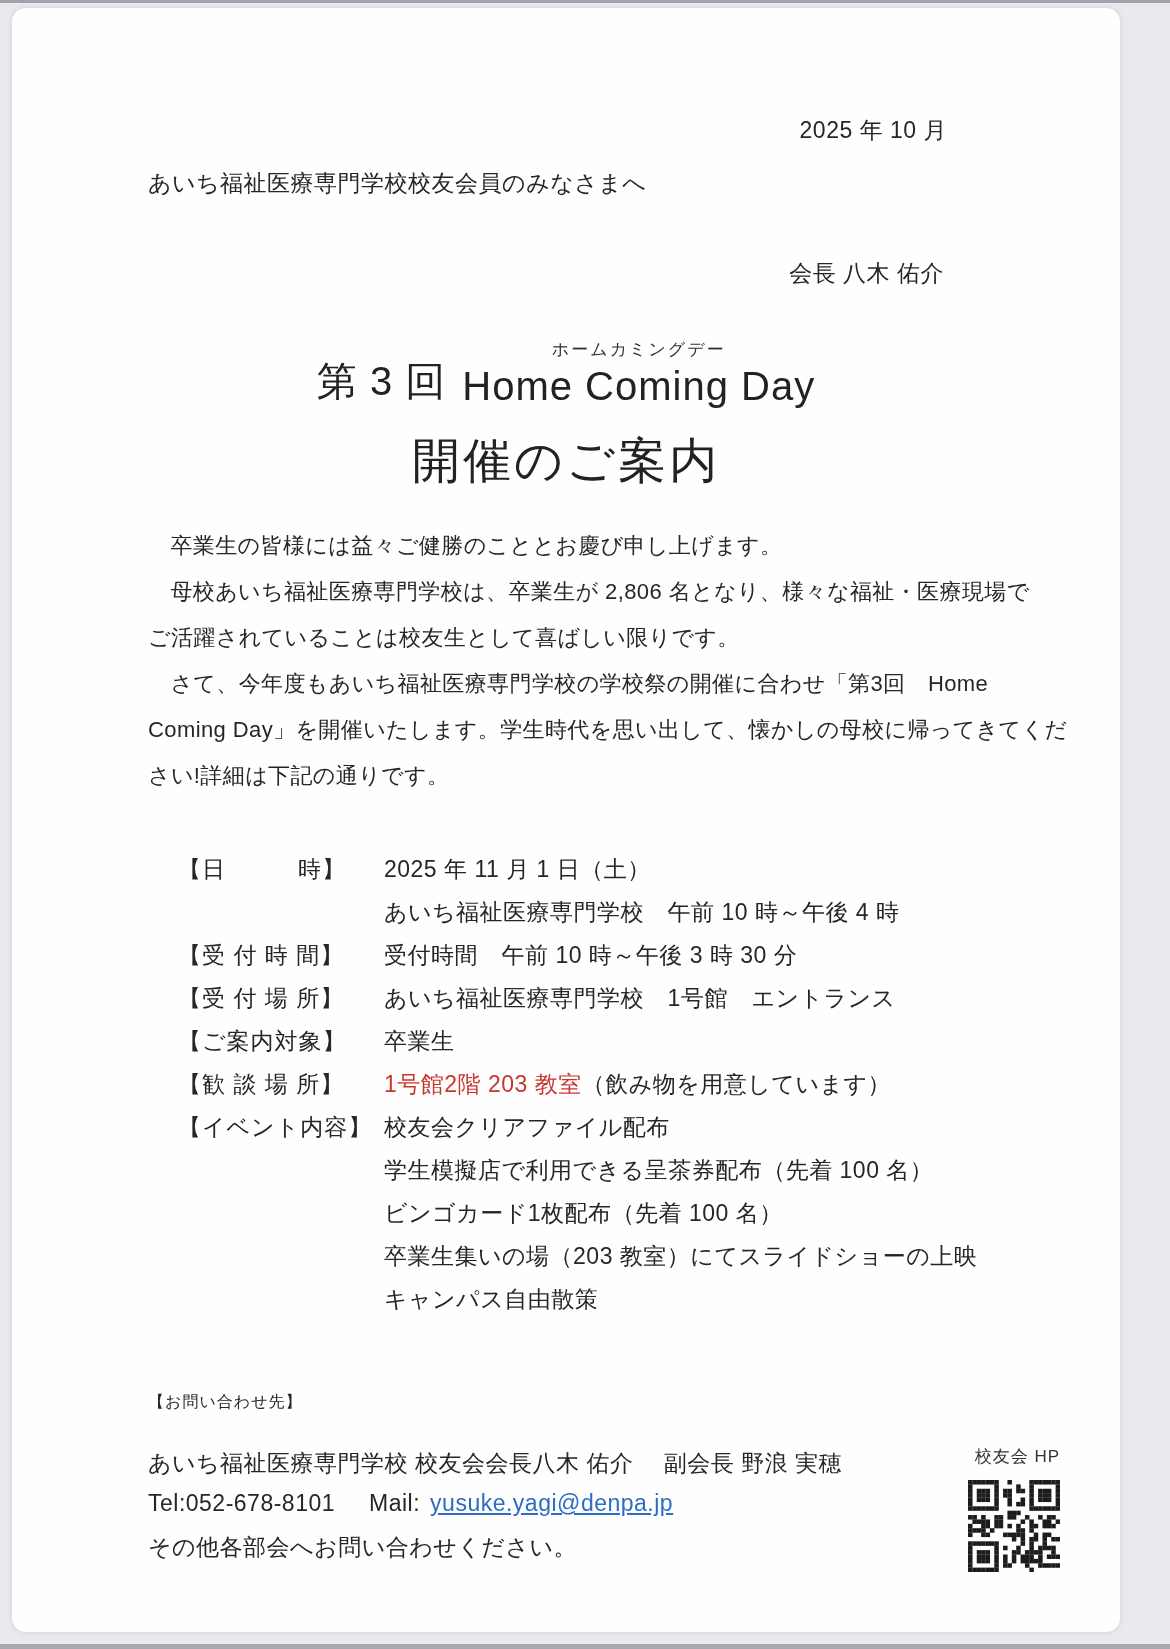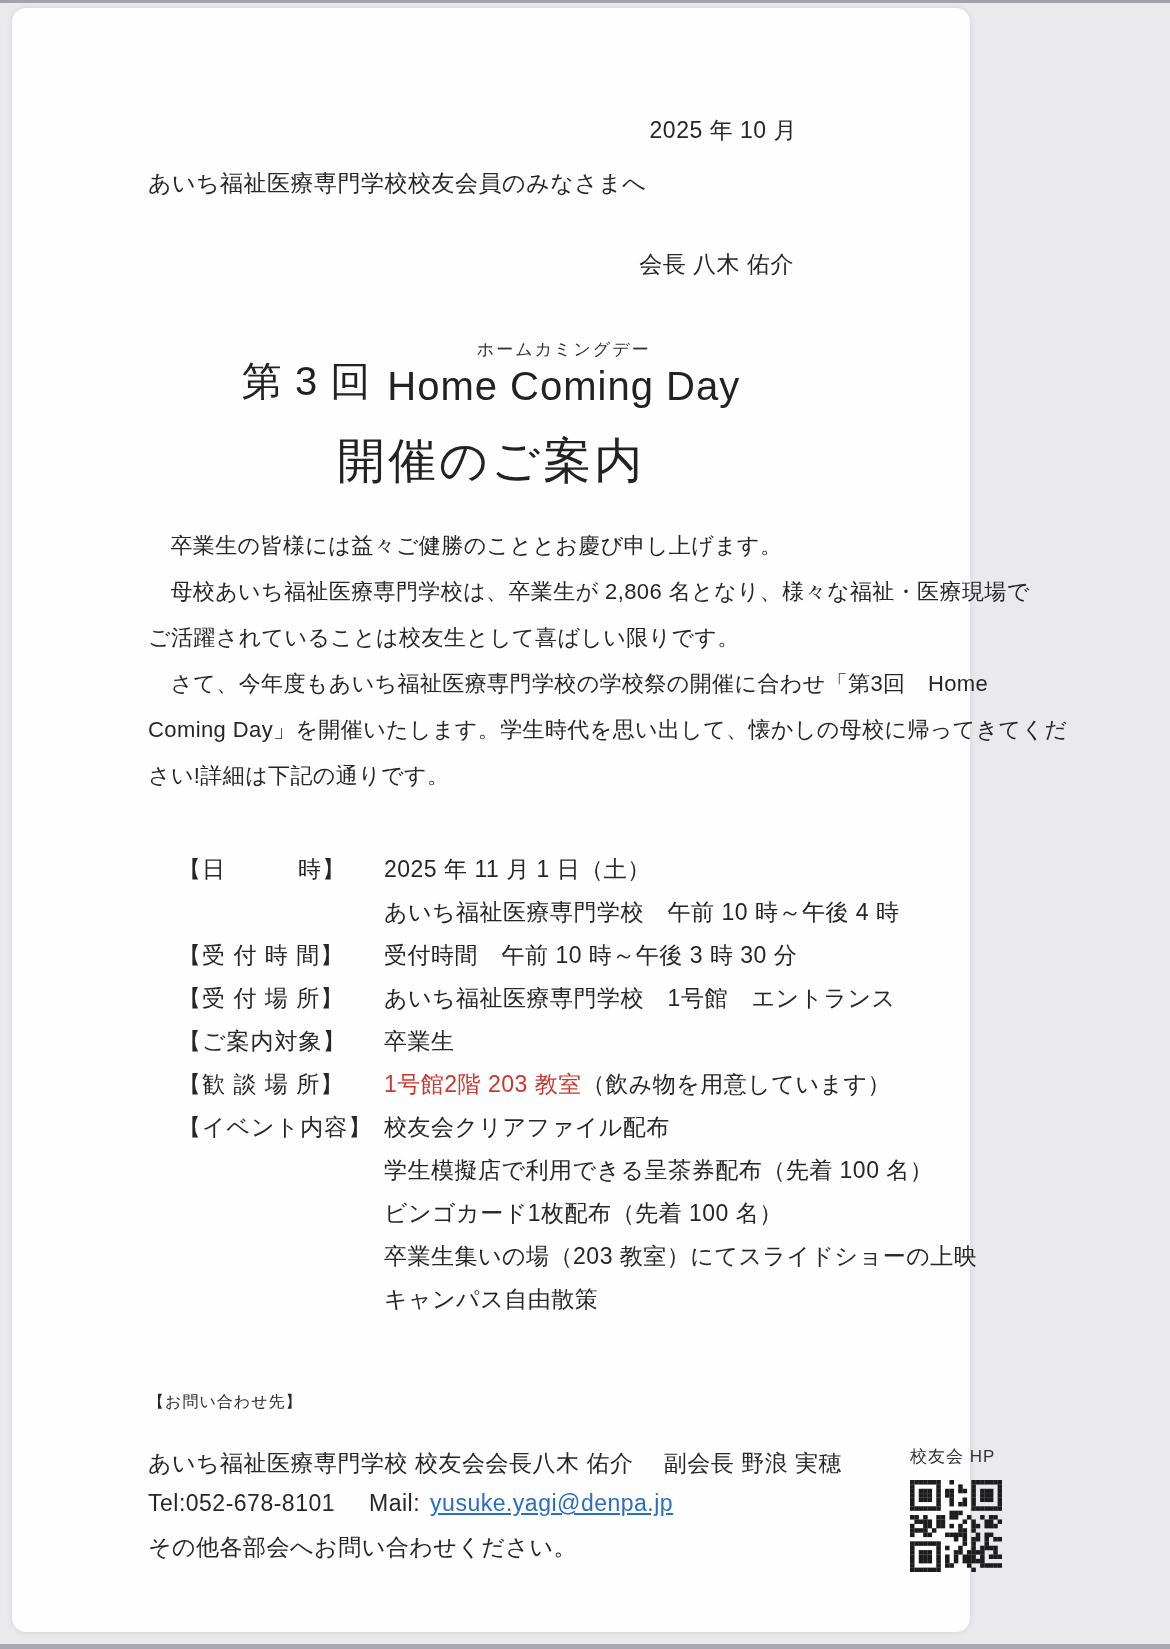--- a/index.html
+++ b/index.html
@@ -13,34 +13,34 @@
   }
   .top-strip {
     position:absolute; top:0; left:0; width:100%; height:3px;
     background:#a2a2ab;
   }
   .bottom-strip {
     position:absolute; bottom:0; left:0; width:100%; height:5px;
     background:#a8a8b1;
   }
   .page {
-    position:absolute; left:12px; top:8px; width:958px; height:1624px;
+    position:absolute; left:12px; top:8px; width:1108px; height:1624px;
     background:#fefefe;
     border-radius:14px;
     box-shadow:0 0 6px rgba(0,0,0,0.10);
     padding-left:20px;
   }
   .abs { position:absolute; }
   .t { font-size:23px; letter-spacing:0.5px; white-space:nowrap; }
   .right-align { text-align:right; }
 
   .doc-date     { top:107px; right:173px; }
   .addressee    { top:160px; left:136px; }
   .sender-org   { top:220px; right:173px; }
-  .sender-person{ top:241px; right:176px; }
+  .sender-person{ top:250px; right:176px; }
 
   .title-block { top:330px; left:0; width:100%; text-align:center; }
   .title-line {
     display:flex; justify-content:center; align-items:flex-end; gap:16px;
     font-size:40px; letter-spacing:1px; color:#222; white-space:nowrap;
   }
   .hcd-col { display:flex; flex-direction:column; align-items:center; }
   .ruby-text { font-size:17px; letter-spacing:2px; color:#2e2e2e; margin-bottom:3px; }
   .subtitle { font-size:48px; letter-spacing:3px; margin-top:20px; color:#222; }
 
@@ -59,21 +59,21 @@
   .contact-2 { top:1482px; left:136px; }
   .contact-3 { top:1524px; left:136px; }
   .mail-link {
     color:var(--link-blue,#2b6cc4);
     text-decoration:underline;
     cursor:pointer;
   }
   .mail-gap { display:inline-block; width:10px; }
   .tel-gap { display:inline-block; width:34px; }
 
-  .qr-block { top:1437px; left:898px; width:150px; text-align:left; }
+  .qr-block { top:1437px; left:898px; width:150px; text-align:right; }
   .qr-label { font-size:17px; letter-spacing:1px; color:#333; white-space:nowrap; }
   .qr-svg { margin-top:12px; width:92px; height:92px; display:inline-block; }
 </style>
 </head>
 <body>
 
 <div class="top-strip"></div>
 <div class="bottom-strip"></div>
 
 <div class="page">

